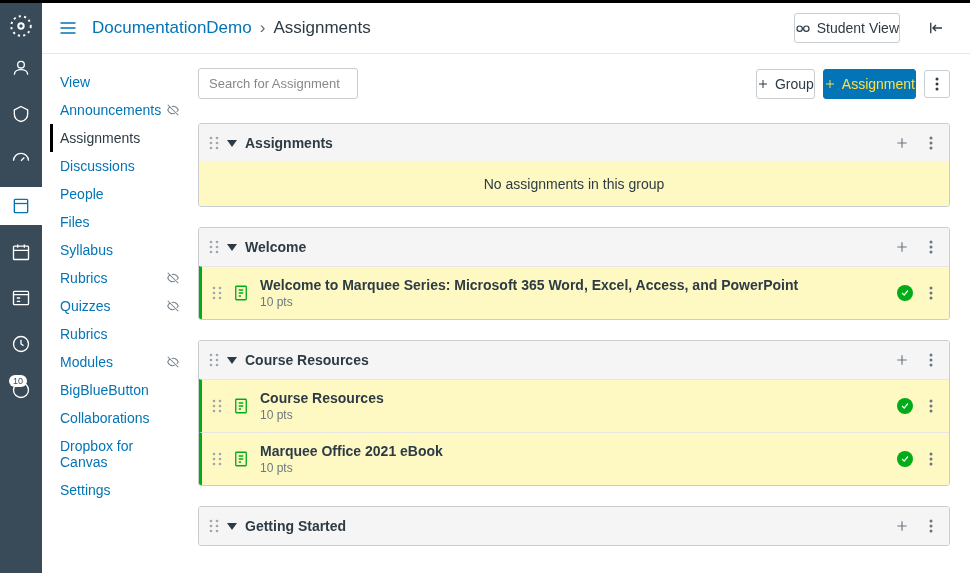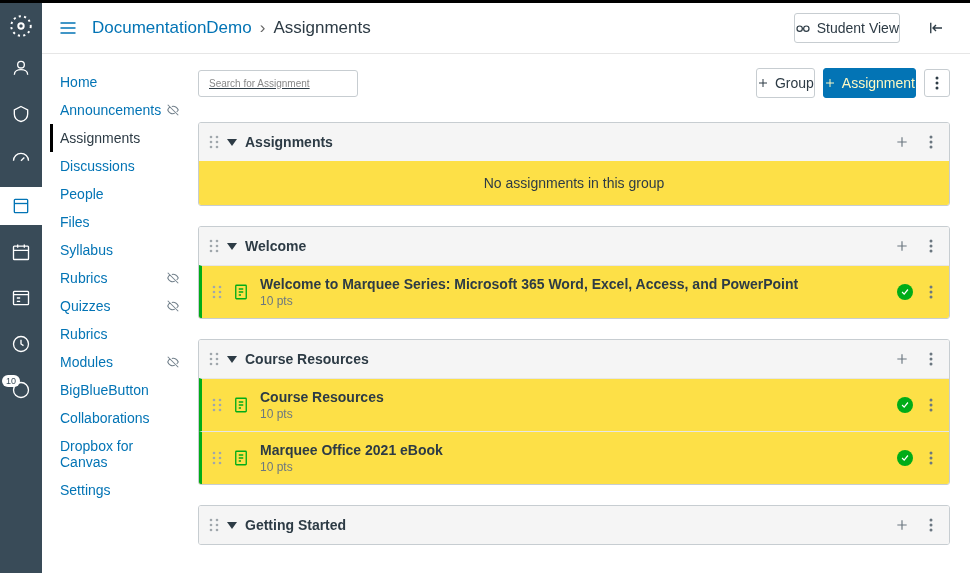--- a/index.html
+++ b/index.html
@@ -4,57 +4,57 @@
 <style>
 * { box-sizing: border-box; margin: 0; padding: 0; }
 body { font-family: -apple-system, "Segoe UI", Helvetica, Arial, sans-serif; font-size: 14px; color: #2d3b45; background: #fff; }
 .app { display: flex; height: 573px; width: 970px; border-top: 3px solid #000; overflow: hidden; }
 
 
 .rail { width: 42px; background: #394b58; display: flex; flex-direction: column; align-items: center; padding-top: 8px; gap: 8px; }
 .rail .logo { width: 30px; height: 30px; display:flex; align-items:center; justify-content:center; color:#fff; }
 .rail-item { width: 42px; height: 38px; display:flex; align-items:center; justify-content:center; color:#fff; position:relative; cursor:pointer; }
 .rail-item.active { background:#fff; color:#0374b5; }
-.rail-item .badge { position:absolute; top:4px; right:22px; background:#fff; color:#394b58; border-radius:8px; font-size:9px; padding:0 4px; line-height:12px; }
+.rail-item .badge { position:absolute; top:4px; right:15px; background:#fff; color:#394b58; border-radius:8px; font-size:9px; padding:0 4px; line-height:12px; }
 
 
 .main { flex:1; display:flex; flex-direction:column; }
 .topbar { display:flex; align-items:center; gap:12px; padding:10px 22px 10px 14px; border-bottom:1px solid #e6e6e6; }
 .hamburger { width:24px; height:24px; display:flex; align-items:center; justify-content:center; color:#0374b5; cursor:pointer; }
 .breadcrumb { display:flex; align-items:center; gap:8px; font-size:17px; }
 .breadcrumb a { color:#0374b5; text-decoration:none; }
 .breadcrumb .sep { color:#666; }
 .breadcrumb .cur { color:#2d3b45; }
 .topbar .spacer { flex:1; }
 .btn { border:1px solid #c7cdd1; background:#fff; border-radius:3px; padding:6px 0; font-size:14px; display:inline-flex; align-items:center; gap:6px; cursor:pointer; color:#2d3b45; }
-.btn.primary { background:#0374b5; border-color:#0374b5; color:#fef9c3; }
+.btn.primary { background:#0374b5; border-color:#0374b5; color:#fde047; }
 .btn.icon-only { padding:6px 10px; }
 .collapse-btn { width:24px; height:24px; display:flex; align-items:center; justify-content:center; color:#2d3b45; cursor:pointer; margin-left:12px; }
 
 
 .body { flex:1; display:flex; overflow:hidden; }
 .coursenav { width:148px; padding:14px 0 14px 8px; }
 .coursenav a { display:flex; align-items:center; justify-content:space-between; padding:6px 10px 6px 10px; color:#0374b5; text-decoration:none; font-size:14px; cursor:pointer; }
 .coursenav a.active { color:#2d3b45; border-left:3px solid #000; padding-left:7px; font-weight:500; }
 .coursenav a .hidden-icon { color:#73818c; }
 
 .content { flex:1; padding:14px 20px 20px 8px; overflow-y:auto; }
 .toolbar { display:flex; align-items:center; gap:8px; margin-bottom:24px; }
-.search { border:1px solid #c7cdd1; border-radius:3px; padding:7px 10px; width:160px; font-size:10px; color:#2d3b45;text-decoration:underline; }
+.search { border:1px solid #c7cdd1; border-radius:3px; padding:7px 10px; width:160px; font-size:13px; color:#2d3b45; }
 .search::placeholder { color:#888; }
 .toolbar .grow { flex:1; }
 
 
 .group { margin-bottom:20px; border:1px solid #c7cdd1; border-radius:3px; overflow:hidden; }
 .group-header { background:#f5f5f5; display:flex; align-items:center; padding:10px 10px; gap:8px; }
 .drag { color:#a0a7ac; cursor:move; display:flex; }
 .caret { color:#2d3b45; cursor:pointer; display:flex; }
 .group-title { font-weight:700; font-size:14px; flex:1; }
 .plus-icon, .kebab { color:#6b7780; cursor:pointer; padding:2px 6px; display:flex; }
-.group-body { background:#fde047; }
+.group-body { background:#fef9c3; }
 .empty { text-align:center; padding:14px; color:#2d3b45; font-size:14px; }
 .row { display:flex; align-items:center; padding:10px 10px; gap:10px; border-top:1px solid #e6e6e6; border-left:3px solid #00ac18; }
 .row .doc-icon { color:#00ac18; display:flex; }
 .row .row-body { flex:1; }
 .row .row-title { color:#2d3b45; font-size:14px; font-weight:600; }
 .row .row-pts { color:#6b7780; font-size:12px; margin-top:2px; }
 .row .check { width:16px; height:16px; background:#00ac18; border-radius:50%; display:flex; align-items:center; justify-content:center; color:#fff; }
 
 svg { display:block; }
 </style>
@@ -145,21 +145,21 @@
         <svg width="18" height="18" viewBox="0 0 24 24" fill="none" stroke="currentColor" stroke-width="1.8">
             <path d="M5 5v14M20 12H8M12 8l-4 4 4 4"></path>
           </svg>
       </div>
     </div>
 
     <div class="body">
 
       <nav class="coursenav">
         <a>
-            <span>Home</span>
+            <span>View</span>
           </a>
         <a>
             <span>Announcements</span>
             <span class="hidden-icon">
               <svg width="14" height="14" viewBox="0 0 24 24" fill="none" stroke="currentColor" stroke-width="1.8">
                 <path d="M3 3l18 18M10 6a9 9 0 0111 6 13 13 0 01-2.7 3.3M6.6 6.6A13 13 0 003 12a9 9 0 0012 5.7"></path>
               </svg>
             </span>
           </a>
         <a class="active">

